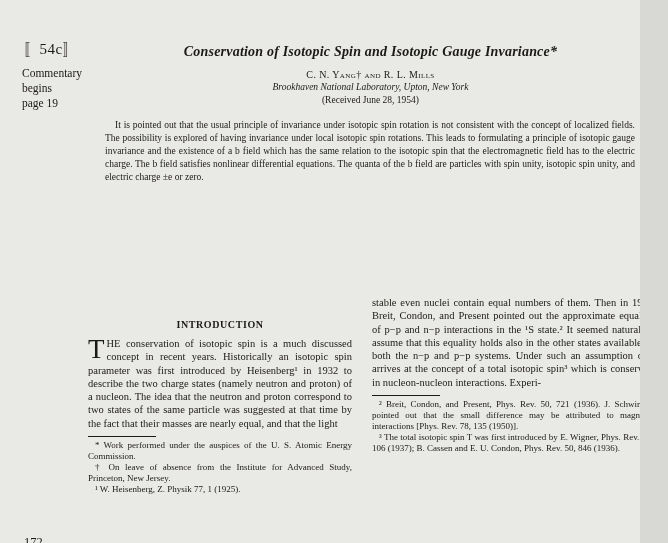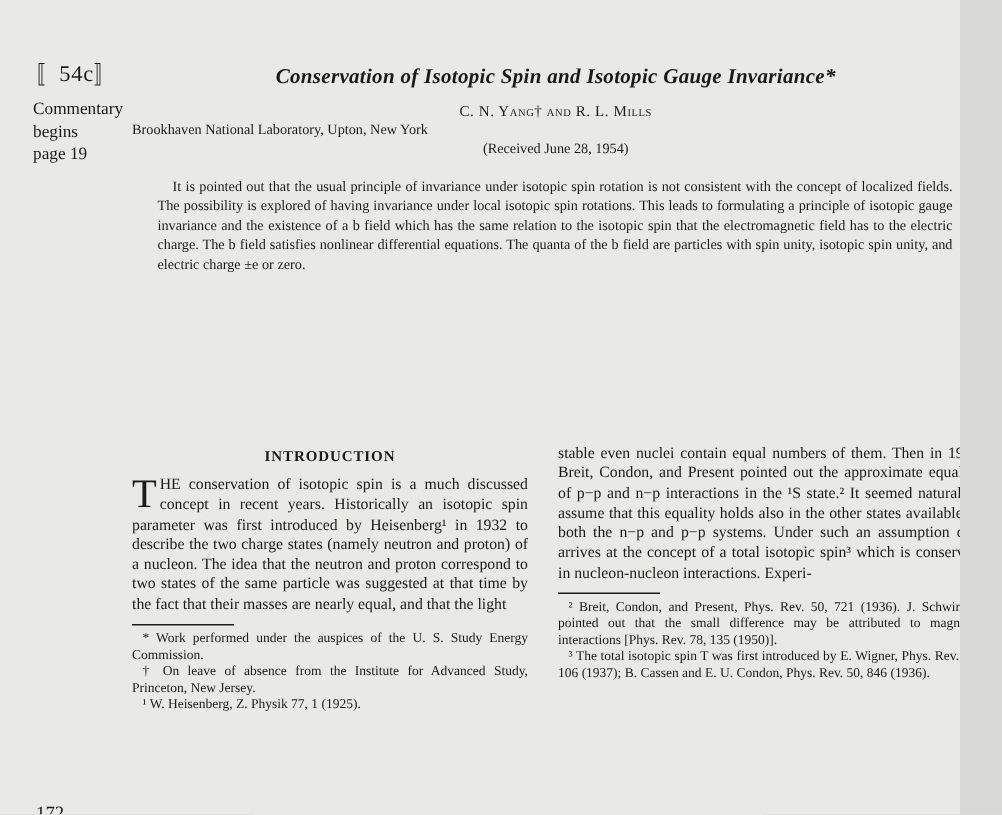--- a/index.html
+++ b/index.html
@@ -25,34 +25,34 @@
   .content { position: absolute; left: 88px; top: 44px; width: 565px; }
   .title {
     margin: 0; text-align: center;
     font-size: 14px; font-weight: bold; letter-spacing: 0.2px; font-style: italic;
   }
   .authors {
     text-align: center; margin-top: 9px;
     font-variant: small-caps; font-size: 10px; letter-spacing: 0.4px;
   }
   .affiliation {
-    margin-top: 2px;
-    font-size: 9.5px;
+    text-align: center; margin-top: 2px;
+    font-style: italic; font-size: 9.5px;
   }
   .received { text-align: center; margin-top: 3px; font-size: 9.5px; }
   .abstract {
     margin: 14px 18px 0 17px;
     font-size: 9.5px; line-height: 13px;
     text-align: justify; text-indent: 10px;
   }
   .columns {
     position: absolute; left: 88px; top: 296px; width: 565px;
     display: flex; gap: 20px;
   }
-  .col-left { width: 264px; }
+  .col-left { width: 264px; margin-top: 20px; }
   .col-right { width: 281px; }
   .section-heading {
     margin: 3px 0 7px; text-align: center;
     font-size: 10px; font-weight: bold; letter-spacing: 0.6px;
   }
   .body-par {
     margin: 0; font-size: 10.5px; line-height: 13.3px; text-align: justify;
   }
   .dropcap {
     float: left; font-size: 27px; line-height: 23px;
@@ -92,21 +92,21 @@
     <p class="abstract">It is pointed out that the usual principle of invariance under isotopic spin rotation is not consistent with the concept of localized fields. The possibility is explored of having invariance under local isotopic spin rotations. This leads to formulating a principle of isotopic gauge invariance and the existence of a b field which has the same relation to the isotopic spin that the electromagnetic field has to the electric charge. The b field satisfies nonlinear differential equations. The quanta of the b field are particles with spin unity, isotopic spin unity, and electric charge ±e or zero.</p>
   </div>
 
   <div class="columns">
 
     <div class="col col-left">
       <h2 class="section-heading">INTRODUCTION</h2>
       <p class="body-par"><span class="dropcap">T</span><span>HE conservation of isotopic spin is a much discussed concept in recent years. Historically an isotopic spin parameter was first introduced by Heisenberg¹ in 1932 to describe the two charge states (namely neutron and proton) of a nucleon. The idea that the neutron and proton correspond to two states of the same particle was suggested at that time by the fact that their masses are nearly equal, and that the light</span></p>
       <div class="footnote-rule"></div>
       <div class="footnotes">
-        <p>* Work performed under the auspices of the U. S. Study Energy Commission.</p>
+        <p>* Work performed under the auspices of the U. S. Atomic Energy Commission.</p>
         <p>† On leave of absence from the Institute for Advanced Study, Princeton, New Jersey.</p>
         <p>¹ W. Heisenberg, Z. Physik 77, 1 (1925).</p>
       </div>
     </div>
 
     <div class="col col-right">
       <p class="body-par">stable even nuclei contain equal numbers of them. Then in 1937 Breit, Condon, and Present pointed out the approximate equality of p−p and n−p interactions in the ¹S state.² It seemed natural to assume that this equality holds also in the other states available to both the n−p and p−p systems. Under such an assumption one arrives at the concept of a total isotopic spin³ which is conserved in nucleon-nucleon interactions. Experi-</p>
       <div class="footnote-rule"></div>
       <div class="footnotes">
         <p>² Breit, Condon, and Present, Phys. Rev. 50, 721 (1936). J. Schwinger pointed out that the small difference may be attributed to magnetic interactions [Phys. Rev. 78, 135 (1950)].</p>

